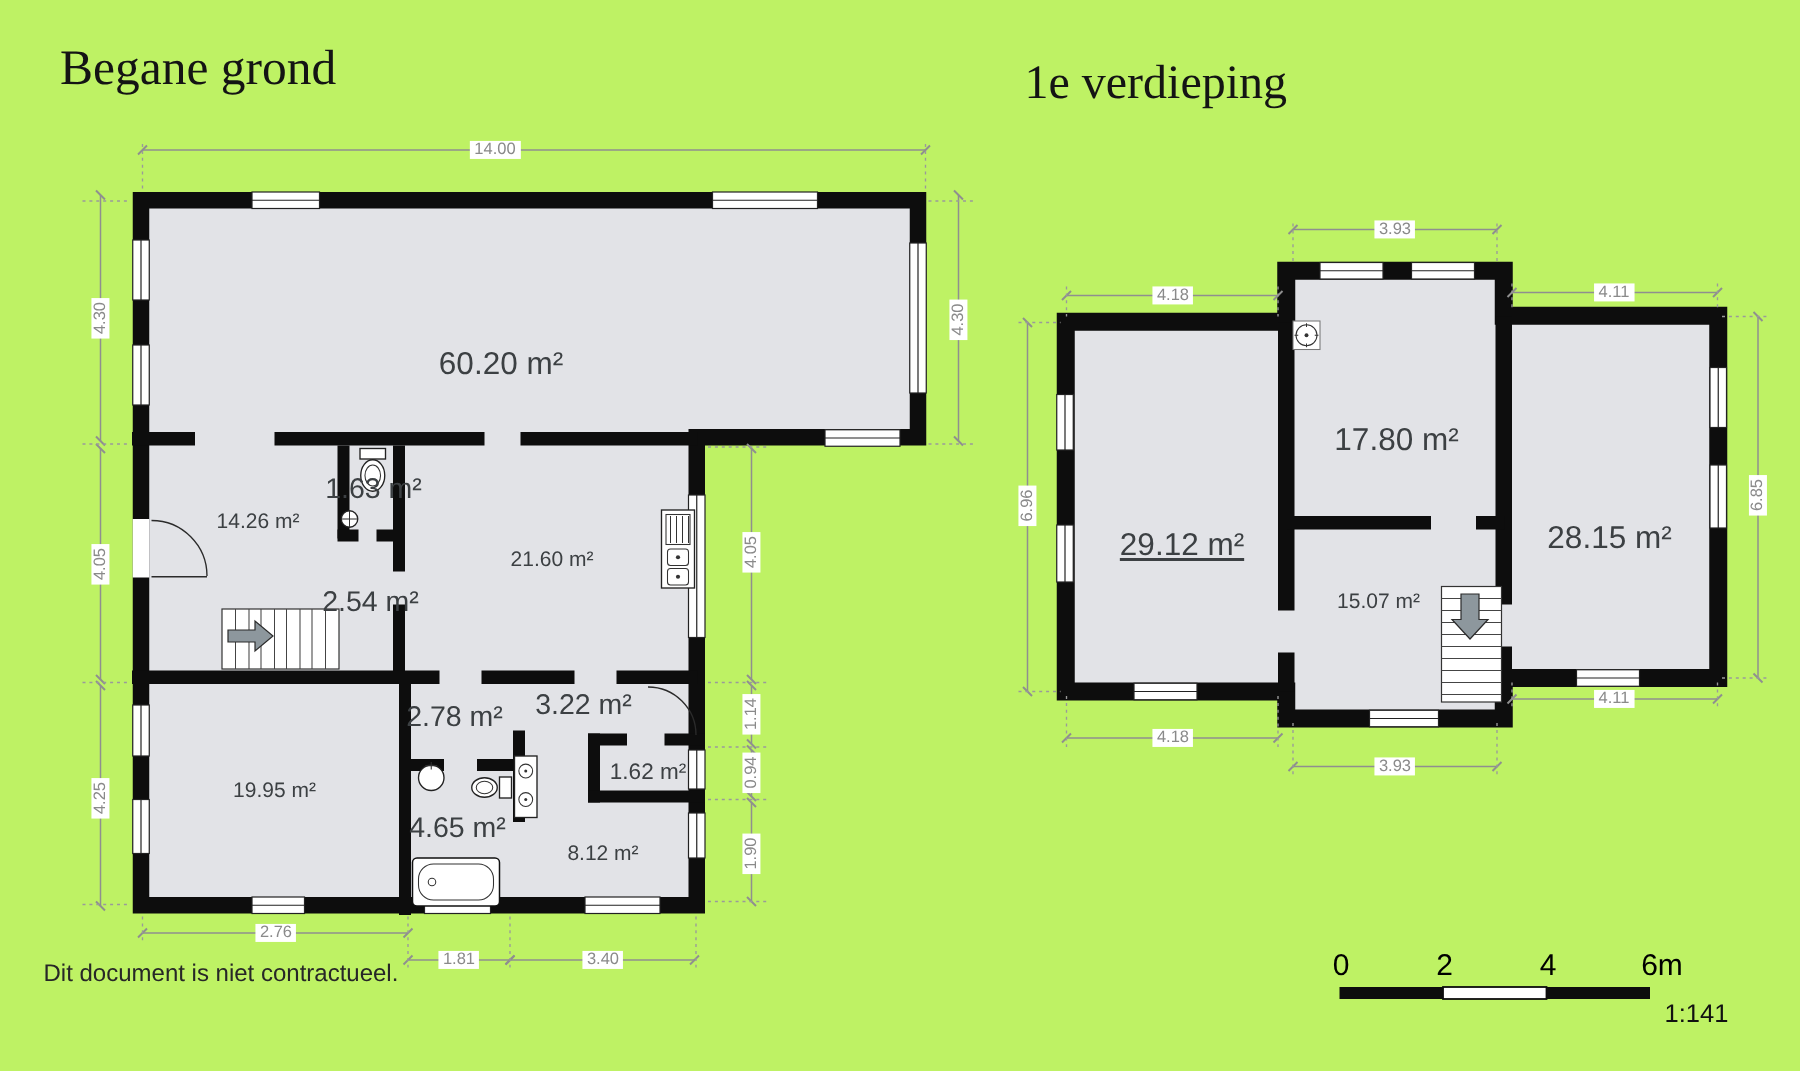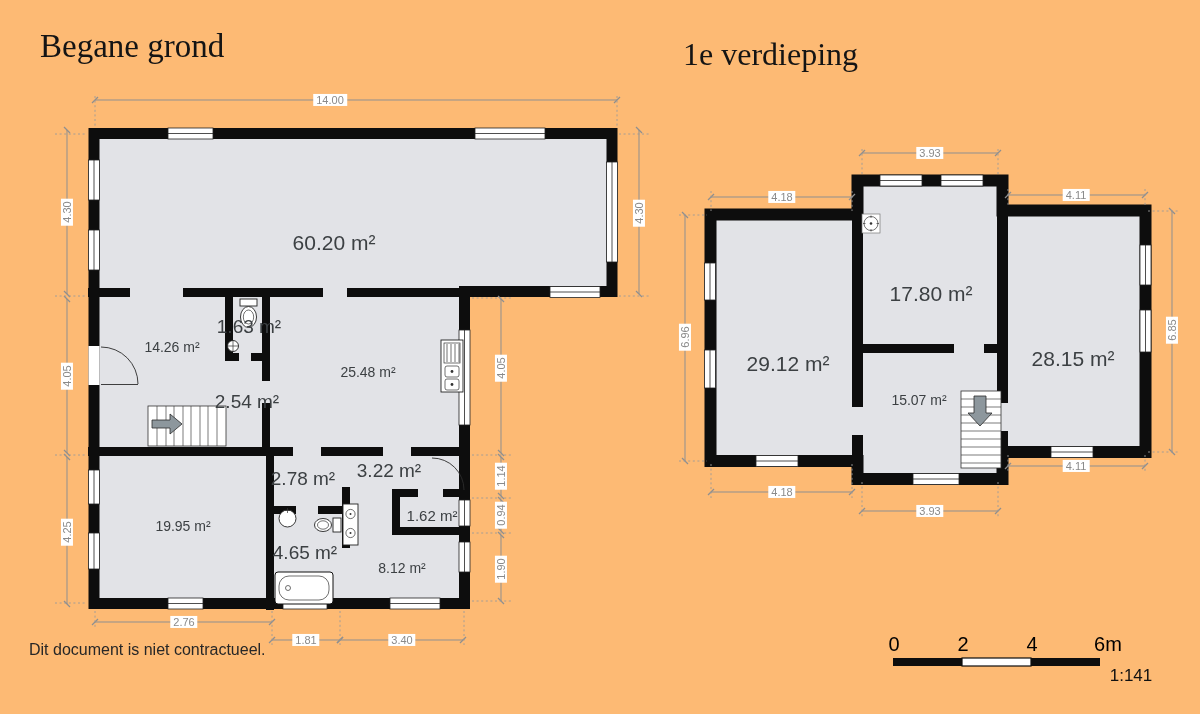--- a/index.html
+++ b/index.html
@@ -1,16 +1,16 @@
 <!DOCTYPE html>
 <html><head>
 <meta charset="utf-8">
 <style>
   html,body{margin:0;padding:0;background:#fff;}
-  #stage{position:relative;width:1200px;height:714px;background:#fdba74;overflow:hidden;
+  #stage{position:relative;width:1200px;height:714px;background:#bef264;overflow:hidden;
          font-family:"Liberation Sans",sans-serif;}
   svg{position:absolute;left:0;top:0;}
   .plan-outline{stroke:#0d0d0d;}
   .wall{fill:#0d0d0d;}
   .wrect{fill:#ffffff;stroke:#222;stroke-width:0.8;}
   .wline{stroke:#222;stroke-width:0.8;}
   .fx{fill:#fff;stroke:#222;stroke-width:0.9;}
   .fxl{fill:none;stroke:#333;stroke-width:0.7;}
   .tread{stroke:#444;stroke-width:0.7;}
   .arrow{fill:#8d979d;stroke:#2b2b2b;stroke-width:0.8;}
@@ -336,30 +336,30 @@
     <rect x="1031" y="658" width="69" height="8" fill="#0d0d0d"></rect>
   </g>
 </svg>
 
 <div class="title" style="left:40px;top:28px;">Begane grond</div>
 <div class="title" style="left:683px;top:36px;font-size:32px;">1e verdieping</div>
 
 <div class="room lg" style="left:334px;top:215px;">60.20 m²</div>
 <div class="room" style="left:172px;top:347px;">14.26 m²</div>
 <div class="room sm" style="left:249px;top:327px;">1.63 m²</div>
-<div class="room" style="left:368px;top:372px;">25.48 m²</div>
+<div class="room" style="left:368px;top:372px;">21.60 m²</div>
 <div class="room sm" style="left:247px;top:402px;">2.54 m²</div>
 <div class="room sm" style="left:303px;top:479px;">2.78 m²</div>
 <div class="room sm" style="left:389px;top:471px;">3.22 m²</div>
 <div class="room" style="left:183px;top:526px;">19.95 m²</div>
 <div class="room sm" style="left:305px;top:553px;">4.65 m²</div>
 <div class="room xs" style="left:432px;top:515px;">1.62 m²</div>
 <div class="room" style="left:402px;top:568px;">8.12 m²</div>
 
-<div class="room lg" style="left:788px;top:336px;">29.12 m²</div>
+<div class="room lg" style="left:788px;top:336px;text-decoration:underline;">29.12 m²</div>
 <div class="room lg" style="left:931px;top:266px;">17.80 m²</div>
 <div class="room lg" style="left:1073px;top:331px;">28.15 m²</div>
 <div class="room" style="left:919px;top:400px;">15.07 m²</div>
 
 <div class="dimlab" style="left:330px;top:100px;">14.00</div>
 <div class="dimlab v" style="left:67px;top:212px;">4.30</div>
 <div class="dimlab v" style="left:67px;top:376px;">4.05</div>
 <div class="dimlab v" style="left:67px;top:532px;">4.25</div>
 <div class="dimlab v" style="left:639px;top:213px;">4.30</div>
 <div class="dimlab v" style="left:501px;top:368px;">4.05</div>

